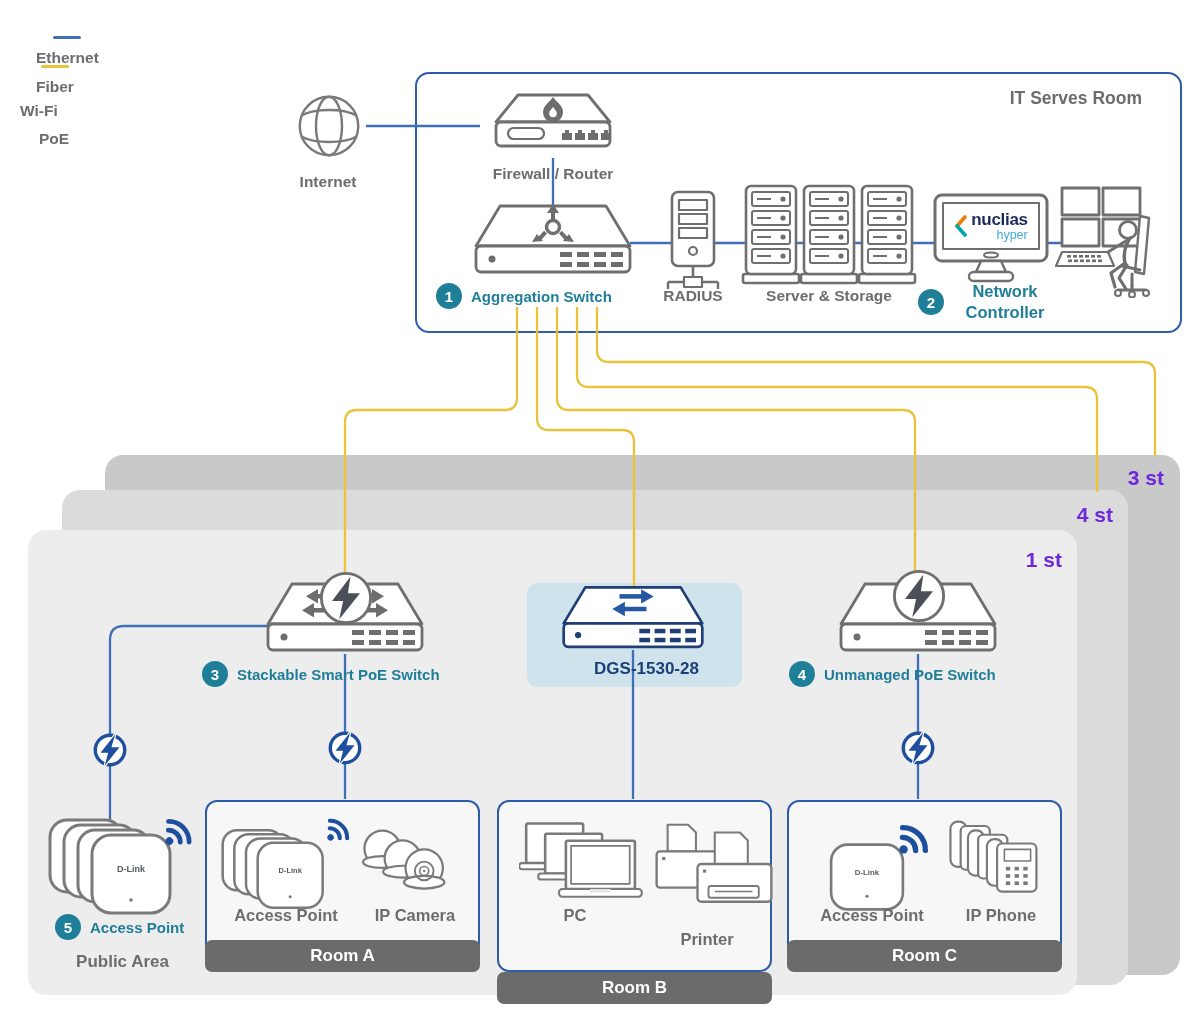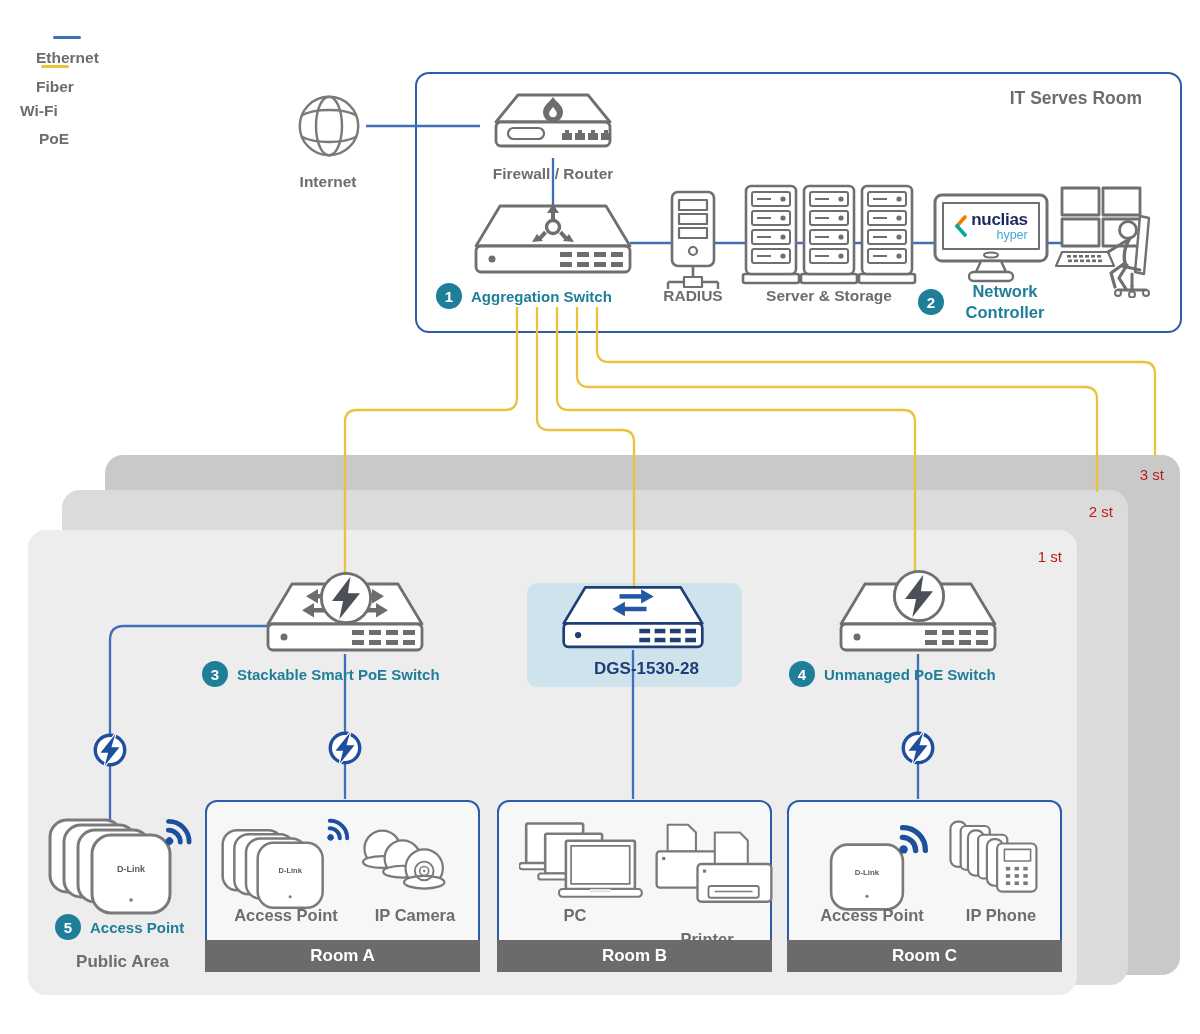--- a/index.html
+++ b/index.html
@@ -11,43 +11,43 @@
   .step-row{position:absolute;display:flex;align-items:center;gap:9px;}
   .badge{width:26px;height:26px;border-radius:50%;background:#1f7e98;color:#fff;font-weight:700;
          font-size:15px;display:flex;align-items:center;justify-content:center;flex:0 0 auto;}
   .step-label{color:#1f7e98;font-weight:700;font-size:15px;white-space:nowrap;}
   .legend-row{position:absolute;display:flex;align-items:center;gap:10px;height:24px;flex-direction:column;}
   .legend-label{font-weight:700;font-size:15.5px;color:#6d6d6d;}
   .line-sample{width:28px;height:0;border-top:3px solid #000;border-radius:2px;}
   .room-box{position:absolute;width:275px;height:172px;background:#f7f7f7;border:2px solid #2d5da9;
             border-radius:12px;overflow:hidden;box-sizing:border-box;}
   .room-bar{position:absolute;left:0;right:0;bottom:0;height:32px;background:#6b6b6b;color:#fff;
-            font-weight:700;font-size:17px;display:flex;align-items:center;justify-content:center;}
+            font-weight:700;font-size:17px;display:flex;align-items:center;justify-content:center;border-radius:7px;}
   .room-dev-label{position:absolute;text-align:center;font-weight:700;font-size:16.5px;color:#6d6d6d;}
   .floor{position:absolute;border-radius:18px;}
-  .floor-label{position:absolute;font-weight:400;font-size:15px;color:#b91c1c;}
+  .floor-label{position:absolute;font-weight:700;font-size:21px;color:#6d28d9;}
   .it-room{position:absolute;left:415px;top:72px;width:767px;height:261px;border:2px solid #2d5da9;
            border-radius:14px;box-sizing:border-box;background:transparent;z-index:2;}
   .z1{z-index:1}.z2{z-index:2}.z3{z-index:3}.z4{z-index:4}.z5{z-index:5}
   .nuclias{display:flex;align-items:center;justify-content:center;gap:4px;}
   .nuclias-txt{display:flex;flex-direction:column;align-items:flex-end;line-height:1;}
   .nuclias-brand{font-weight:700;font-size:17px;color:#1b2a5e;letter-spacing:-0.3px;}
   .nuclias-sub{font-weight:400;font-size:12.5px;color:#3fa9dc;margin-top:1px;}
   .title{position:absolute;font-weight:700;font-size:17.5px;color:#6d6d6d;}
 </style>
 </head>
 <body>
 
 <div class="canvas">
 
   <div class="floor z1" style="left:105px;top:455px;width:1075px;height:520px;background:#c9c9c9;">
     <span class="floor-label" style="right:16px;top:11px;">3 st</span>
   </div>
   <div class="floor z1" style="left:62px;top:490px;width:1066px;height:495px;background:#dbdbdb;">
-    <span class="floor-label" style="right:15px;top:13px;">2 st</span>
+    <span class="floor-label" style="right:15px;top:13px;">4 st</span>
   </div>
   <div class="floor z1" style="left:28px;top:530px;width:1049px;height:465px;background:#ededed;">
     <span class="floor-label" style="right:15px;top:18px;">1 st</span>
   </div>
 
   <div class="it-room"></div>
   <div class="title z2" style="left:930px;top:88px;width:212px;text-align:right;">IT Serves Room</div>
 
   <div class="abs z2" style="left:527px;top:583px;width:215px;height:104px;background:#cfe3ed;border-radius:10px;"></div>
 
@@ -426,21 +426,21 @@
         <circle cx="90" cy="58" r="12.5" stroke-width="2.6"></circle>
           <circle cx="90" cy="58" r="6" stroke-width="2.2"></circle>
           <circle cx="90" cy="58" r="1.6" fill="#7a7a7a" stroke="none"></circle>
       </g>
     </svg>
     <div class="room-dev-label" style="left:2px;top:106px;width:158px;">Access Point</div>
     <div class="room-dev-label" style="left:152px;top:106px;width:116px;">IP Camera</div>
     <div class="room-bar">Room A</div>
   </div>
 
-  <div class="abs z4" style="left:497px;top:800px;width:275px;height:172px;">
+  <div class="abs z4" style="left:497px;top:800px;width:275px;height:204px;">
     <svg class="abs" style="left:22px;top:20px;" width="130" height="88" viewBox="0 0 150 102" fill="none" stroke="#7a7a7a" stroke-width="3" stroke-linejoin="round">
       <g>
           <rect x="8" y="4" width="66" height="46" rx="2" fill="#ffffff"></rect>
           <rect x="0" y="50" width="82" height="7" rx="3" fill="#ffffff" stroke-width="2.4"></rect>
         </g>
       <g transform="translate(22,12)">
           <rect x="8" y="4" width="66" height="46" rx="2" fill="#ffffff"></rect>
           <rect x="0" y="50" width="82" height="7" rx="3" fill="#ffffff" stroke-width="2.4"></rect>
         </g>
       <g transform="translate(46,24)">

